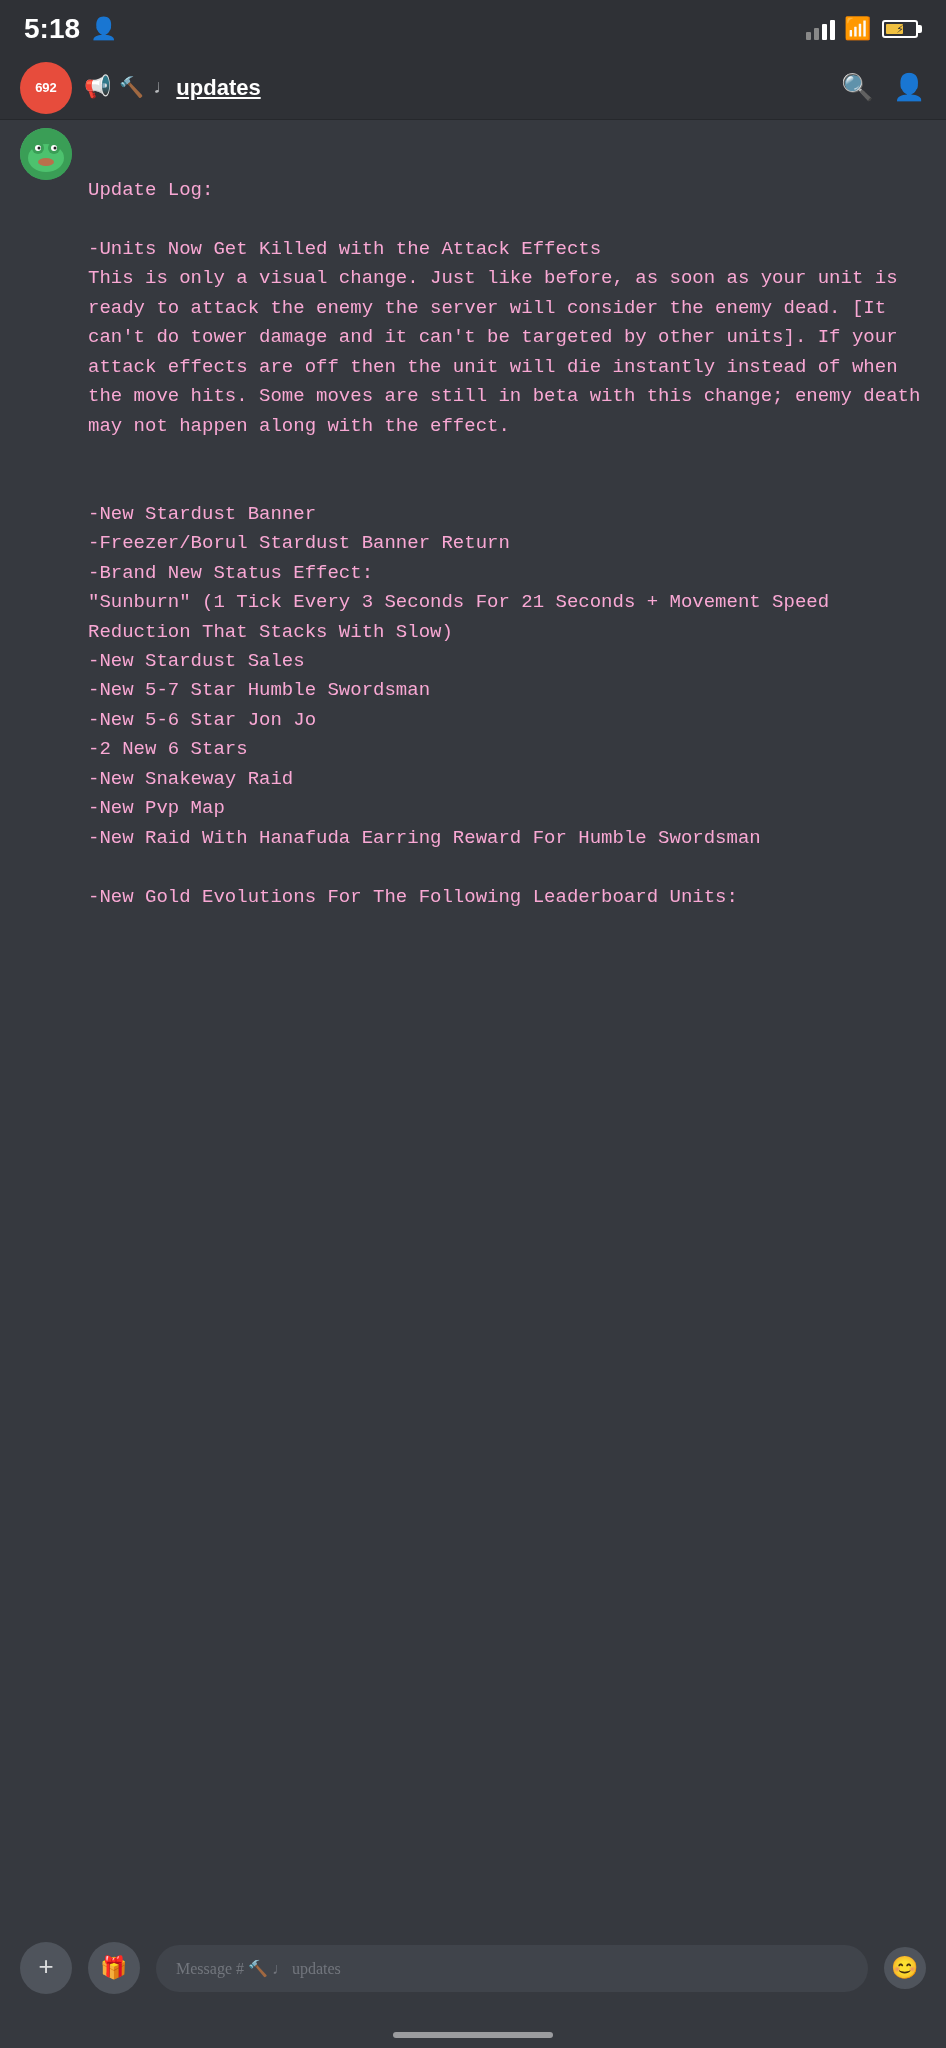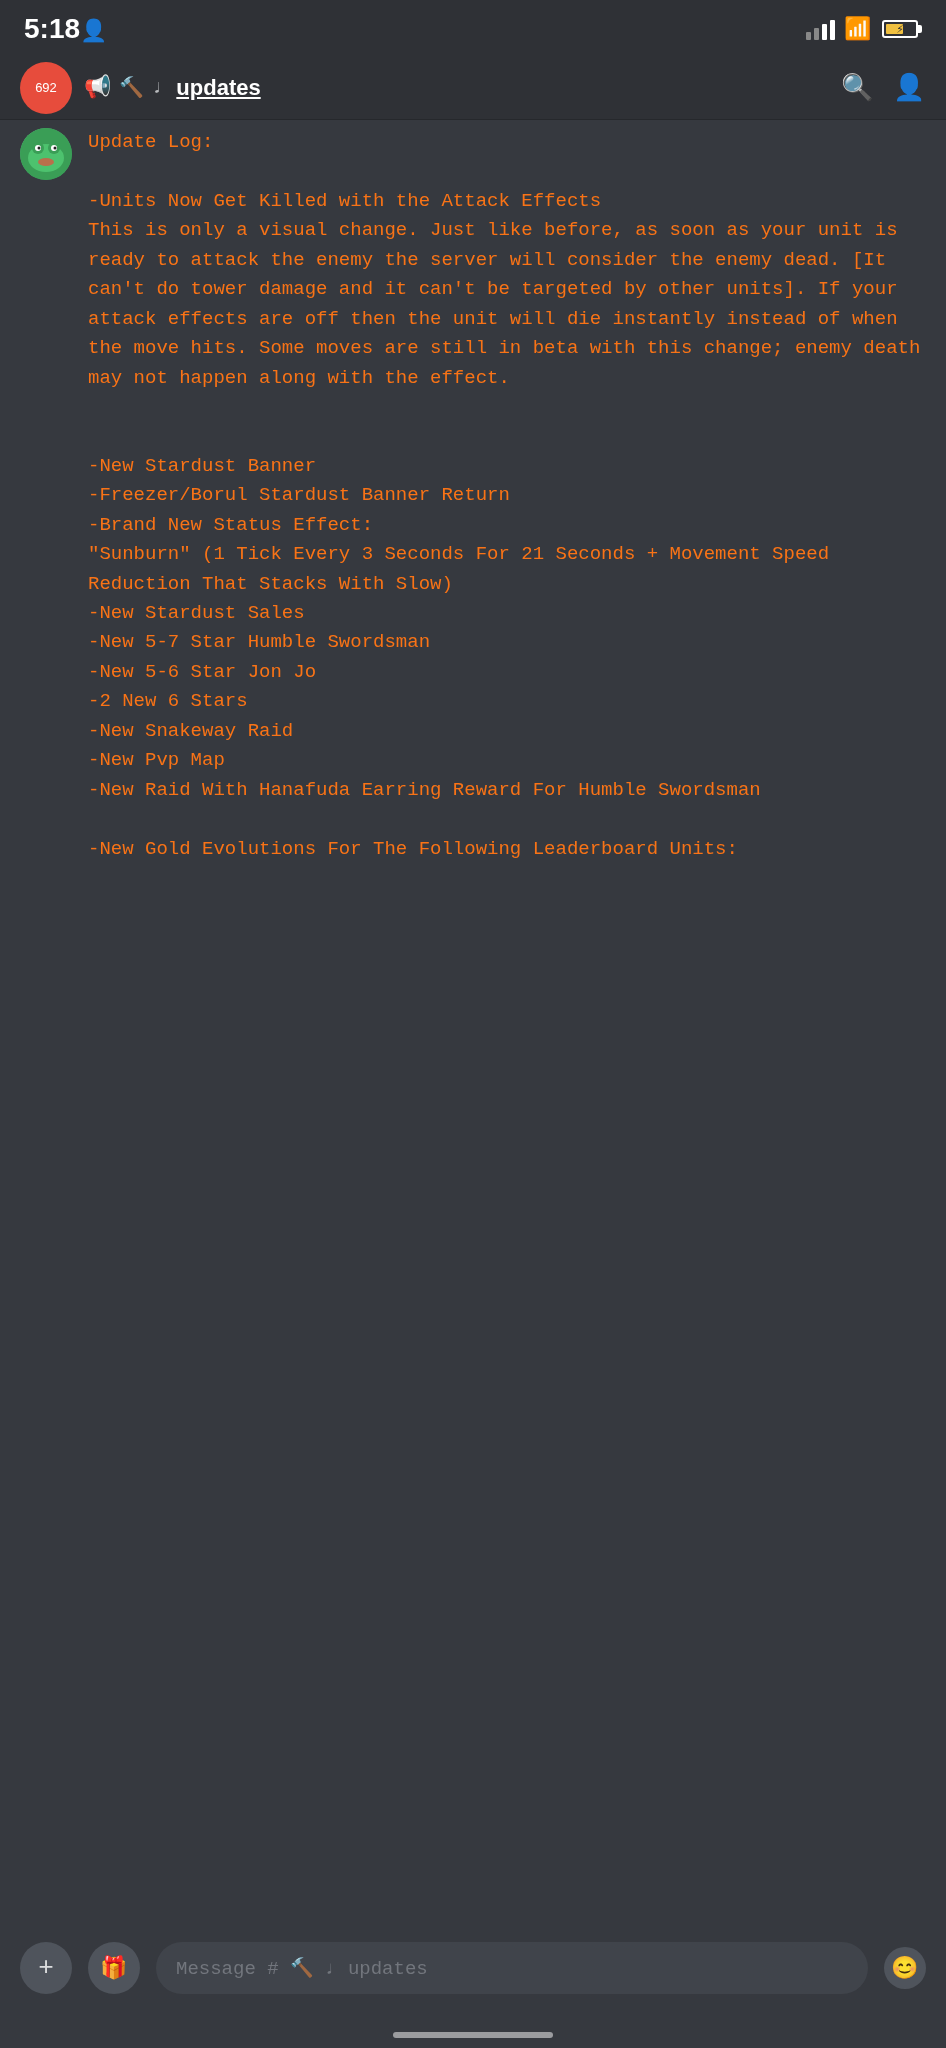--- a/index.html
+++ b/index.html
@@ -110,21 +110,21 @@
 
     .icon-circle {
       width: 52px;
       height: 52px;
       border-radius: 50%;
       background-color: #e74c3c;
       display: flex;
       align-items: center;
       justify-content: center;
       font-size: 13px;
-      font-weight: 400;
+      font-weight: 700;
       color: white;
       font-family: Arial, sans-serif;
     }
 
     .header-icons-left {
       display: flex;
       align-items: center;
       gap: 8px;
     }
 
@@ -188,23 +188,24 @@
       font-size: 24px;
     }
 
     .message-content {
       flex: 1;
     }
 
     .message-text {
       font-size: 19px;
       line-height: 1.55;
-      color: #f97316;
+      color: #f9a8d4;
       white-space: pre-wrap;
       word-break: break-word;
+      margin-top: 48px;
     }
 
     
     .input-bar {
       position: fixed;
       bottom: 40px;
       left: 0;
       width: 946px;
       display: flex;
       align-items: center;
@@ -232,22 +233,22 @@
       background-color: #40444b;
       border-radius: 28px;
       padding: 14px 20px;
       display: flex;
       align-items: center;
       gap: 8px;
     }
 
     .input-placeholder {
       color: #72767d;
-      font-size: 19px;
-      font-family: Liberation Mono, monospace;
+      font-size: 16px;
+      font-family: Liberation Serif, serif;
       flex: 1;
     }
 
     .input-emoji-btn {
       width: 42px;
       height: 42px;
       border-radius: 50%;
       background-color: #4f545c;
       display: flex;
       align-items: center;
@@ -267,21 +268,21 @@
       height: 6px;
       background-color: #ffffff;
       border-radius: 3px;
       opacity: 0.5;
     }
   </style>
 </head>
 <body>
 
 <div class="status-bar">
-  <div style="display:flex;align-items:flex-end;gap:0;">
+  <div style="display:flex;align-items:center;gap:10px;">
     <span class="status-bar-time">5:18</span>
     <span style="color:#fff;font-size:22px;">👤</span>
   </div>
   <div class="status-bar-icons">
 
     <div class="signal-bars">
       <div class="signal-bar dim" style="height:8px;"></div>
       <div class="signal-bar dim" style="height:12px;"></div>
       <div class="signal-bar" style="height:16px;"></div>
       <div class="signal-bar" style="height:20px;"></div>

